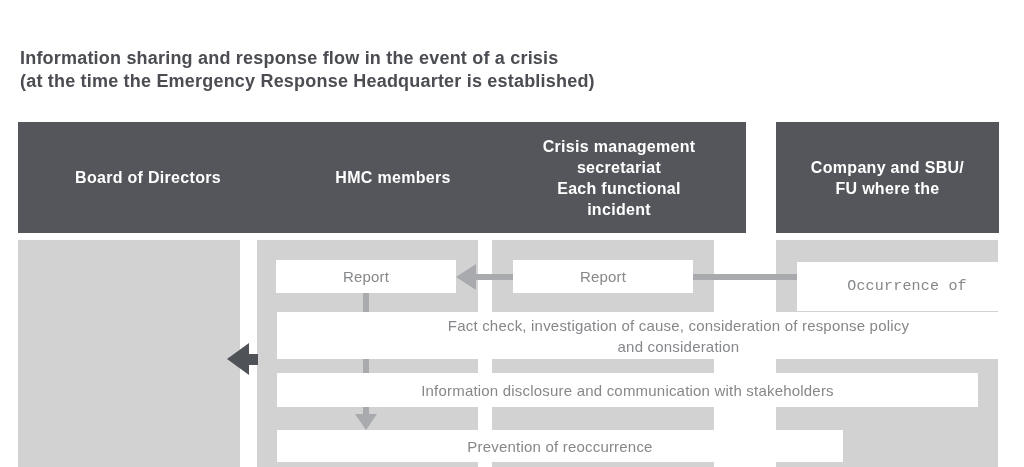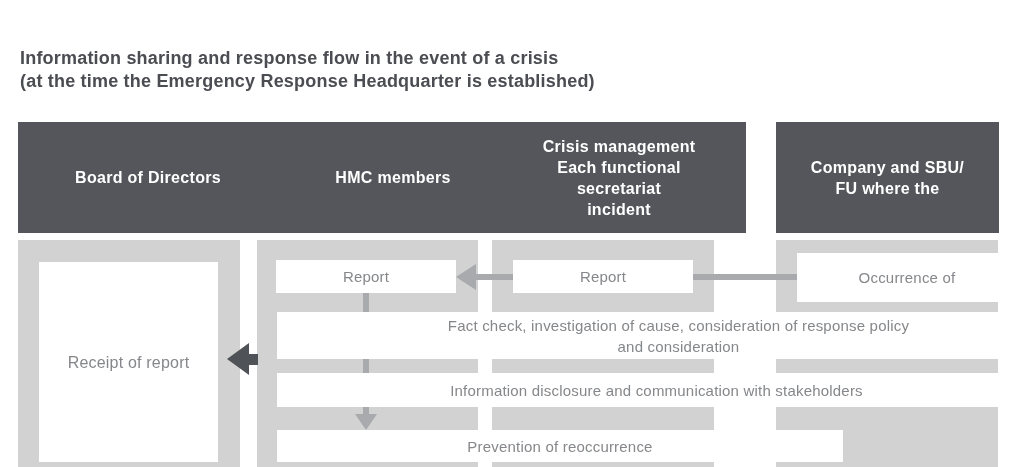--- a/index.html
+++ b/index.html
@@ -36,23 +36,23 @@
 
   .wbox {
     position:absolute; background:var(--box-bg,#FFFFFF);
     color:var(--box-text,#85878A); font-size:15px; line-height:21px; letter-spacing:.2px;
     display:flex; align-items:center; justify-content:center; text-align:center;
     z-index:3;
   }
   #box-receipt     { left:39px;  top:222px; width:179px; height:200px; font-size:16px; }
   #box-report-hmc  { left:276px; top:220px; width:180px; height:33px; }
   #box-report-sec  { left:513px; top:220px; width:180px; height:33px; }
-  #box-occurrence  { left:797px; top:213px; width:220px; height:49px; }
+  #box-occurrence  { left:797px; top:222px; width:220px; height:49px;font-family:Liberation Mono, monospace; }
   #box-fact        { left:277px; top:272px; width:803px; height:47px; }
-  #box-info        { left:277px; top:333px; width:701px; height:34px;padding-left:29px; }
+  #box-info        { left:277px; top:333px; width:701px; height:34px; }
   #box-prevention  { left:277px; top:390px; width:566px; height:32px; }
   .wbox .line { display:block; }
 
   
   .shaft-h {
     position:absolute; left:476px; top:234px; width:321px; height:6px;
     background:var(--flow-arrow,#A8AAAD); z-index:2;
   }
   .head-h {
     position:absolute; left:456px; top:224px; width:0; height:0;
@@ -92,22 +92,22 @@
 
   <div class="hdr" id="hdr-board">
     <span class="line">Board of Directors</span>
   </div>
   <div class="hdr" id="hdr-hmc">
     <span class="line">HMC members</span>
   </div>
   <div class="hdr" id="hdr-crisis">
     <div>
       <span class="line">Crisis management</span>
+      <span class="line">secretariat</span>
       <span class="line">Each functional</span>
-      <span class="line">secretariat</span>
       <span class="line">incident</span>
     </div>
   </div>
   <div class="hdr" id="hdr-company">
     <div>
       <span class="line">Company and SBU/</span>
       <span class="line">FU where the</span>
     </div>
   </div>
 
@@ -117,23 +117,20 @@
   <div class="band" id="band-company"></div>
 
   <div class="shaft-h"></div>
   <div class="head-h"></div>
   <div class="shaft-v"></div>
   <div class="head-v"></div>
 
   <div class="dark-tail"></div>
   <div class="dark-head"></div>
 
-  <div class="wbox" id="box-receipt">
-    <span>Receipt of report</span>
-  </div>
   <div class="wbox" id="box-report-hmc">
     <span>Report</span>
   </div>
   <div class="wbox" id="box-report-sec">
     <span>Report</span>
   </div>
   <div class="wbox" id="box-occurrence">
     <div>
       <span class="line">Occurrence of</span>
     </div>

